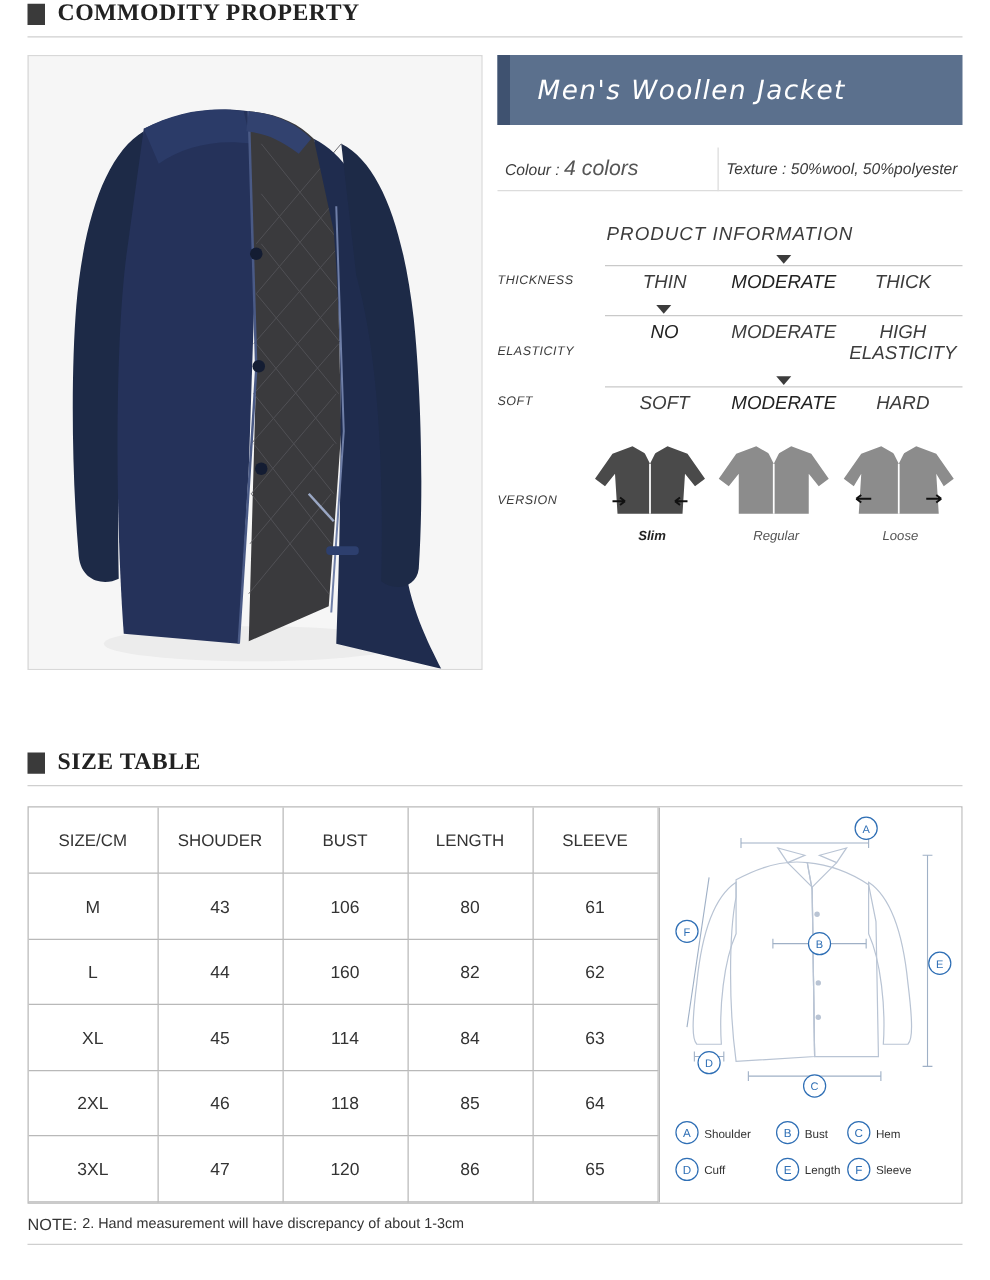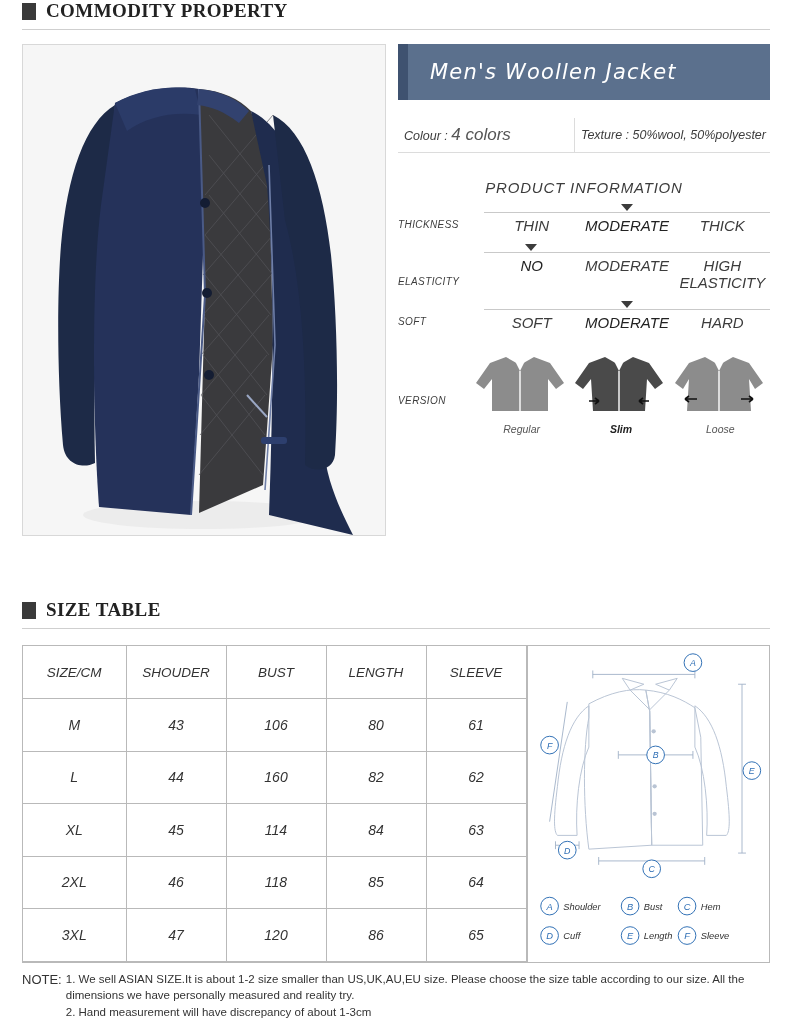--- a/index.html
+++ b/index.html
@@ -138,21 +138,21 @@
     padding-top: 46px;
     letter-spacing: .4px;
   }
   .version-body { flex: 1; display: flex; }
   .vfit { flex: 1; text-align: center; }
   .vfit .cap { font-size: 10.5px; color: #555; margin-top: 4px; }
   .vfit.sel .cap { font-weight: bold; color: #222; }
 
   
   .size-wrap { padding: 0 22px; margin-top: 16px; }
-  .size-flex { display: flex; border: 1px solid #b9b9b9; font-style: italic; }
+  .size-flex { display: flex; border: 1px solid #b9b9b9; }
   table.sizes { border-collapse: collapse; }
   table.sizes th, table.sizes td {
     border: 1px solid #b9b9b9;
     font-size: 14px;
     text-align: center;
     color: #333;
     height: 52.5px;
     width: 100px;
   }
   table.sizes th { font-weight: normal; font-size: 13.5px; }
@@ -300,38 +300,38 @@
           <span class="active">MODERATE</span>
           <span>HARD</span>
         </div>
       </div>
     </div>
 
     <div class="version-row">
       <div class="version-label">VERSION</div>
       <div class="version-body">
 
-        <div class="vfit">
-          <svg width="96" height="70" viewBox="0 0 96 70">
-            <path d="M34 8 L48 16 L62 8 L78 14 L92 34 L84 40 L76 30 L76 62 L20 62 L20 30 L12 40 L4 34 L18 14 Z" fill="#8c8c8c"></path>
-            <path d="M42 10 L48 22 L54 10 L50 7 L46 7 Z" fill="#ffffff"></path>
-            <path d="M48 22 L48 62" stroke="#ffffff" stroke-width="1.4"></path>
-          </svg>
-          <div class="cap">Regular</div>
-        </div>
-
         <div class="vfit sel">
           <svg width="96" height="70" viewBox="0 0 96 70">
             <path d="M34 8 L48 16 L62 8 L78 14 L92 34 L84 40 L76 30 L74 62 L22 62 L20 30 L12 40 L4 34 L18 14 Z" fill="#4a4a4a"></path>
             <path d="M42 10 L48 22 L54 10 L50 7 L46 7 Z" fill="#ffffff"></path>
             <path d="M48 22 L48 62" stroke="#ffffff" stroke-width="1.4"></path>
             <path d="M18 52 L28 52 M28 52 l-4 -3 M28 52 l-4 3" stroke="#111" stroke-width="1.6" fill="none"></path>
             <path d="M78 52 L68 52 M68 52 l4 -3 M68 52 l4 3" stroke="#111" stroke-width="1.6" fill="none"></path>
           </svg>
           <div class="cap">Slim</div>
+        </div>
+
+        <div class="vfit">
+          <svg width="96" height="70" viewBox="0 0 96 70">
+            <path d="M34 8 L48 16 L62 8 L78 14 L92 34 L84 40 L76 30 L76 62 L20 62 L20 30 L12 40 L4 34 L18 14 Z" fill="#8c8c8c"></path>
+            <path d="M42 10 L48 22 L54 10 L50 7 L46 7 Z" fill="#ffffff"></path>
+            <path d="M48 22 L48 62" stroke="#ffffff" stroke-width="1.4"></path>
+          </svg>
+          <div class="cap">Regular</div>
         </div>
 
         <div class="vfit">
           <svg width="96" height="70" viewBox="0 0 96 70">
             <path d="M34 8 L48 16 L62 8 L78 14 L92 34 L84 40 L78 30 L80 62 L16 62 L18 30 L12 40 L4 34 L18 14 Z" fill="#8c8c8c"></path>
             <path d="M42 10 L48 22 L54 10 L50 7 L46 7 Z" fill="#ffffff"></path>
             <path d="M48 22 L48 62" stroke="#ffffff" stroke-width="1.4"></path>
             <path d="M14 50 L26 50 M14 50 l4 -3 M14 50 l4 3" stroke="#111" stroke-width="1.6" fill="none"></path>
             <path d="M82 50 L70 50 M82 50 l-4 -3 M82 50 l-4 3" stroke="#111" stroke-width="1.6" fill="none"></path>
           </svg>
@@ -481,17 +481,16 @@
         </g>
       </svg>
     </div>
 
   </div>
 </div>
 
 <div class="note">
   <div class="nlabel">NOTE:</div>
   <div class="ntext">
-    <div>1. We sell ASIAN SIZE.It is about 1-2 size smaller than US,UK,AU,EU size. Please choose the size table according to our size. All the dimensions we have personally measured and reality try.</div>
     <div>2. Hand measurement will have discrepancy of about 1-3cm</div>
   </div>
 </div>
 <div class="bottom-rule"></div>
 
 </body></html>

